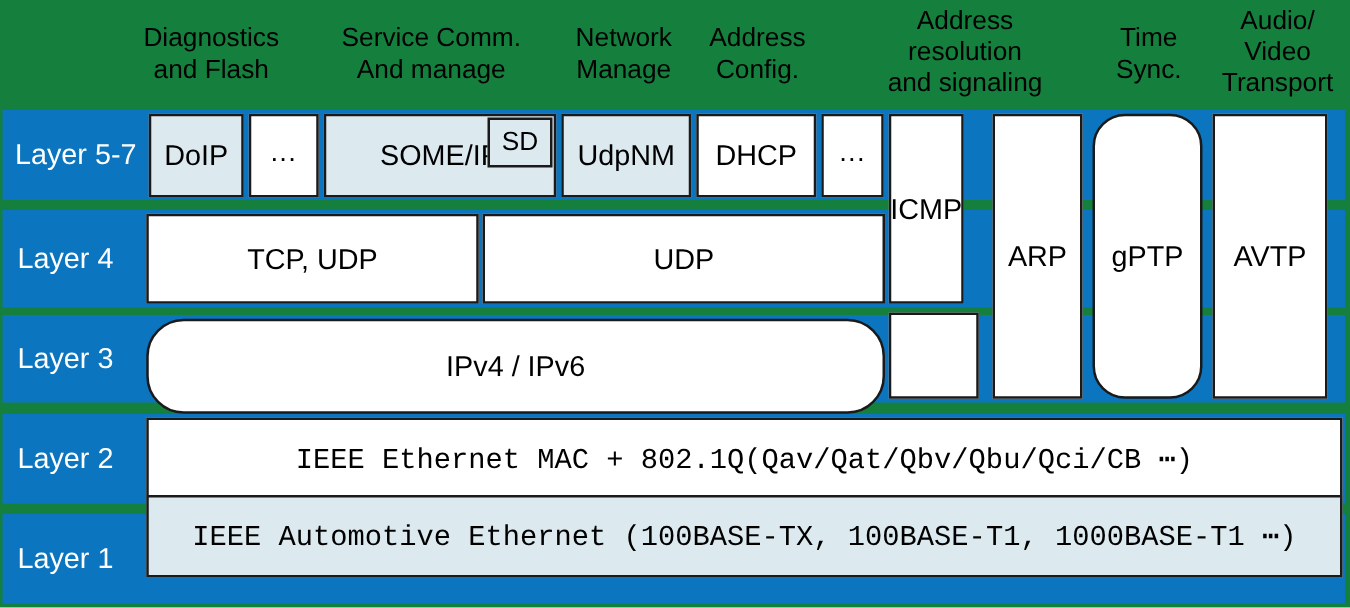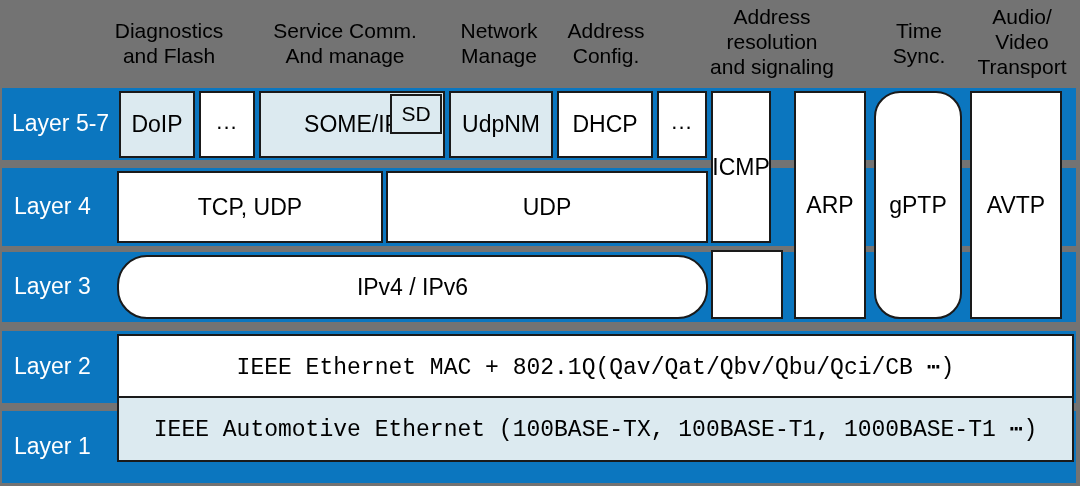--- a/index.html
+++ b/index.html
@@ -7,21 +7,21 @@
     padding: 0;
     background: #ffffff;
   }
   body {
     font-family: "Liberation Sans", sans-serif;
   }
   #stage {
     position: relative;
     width: 1080px;
     height: 486px;
-    background: #737373;
+    background: #15803d;
     overflow: hidden;
   }
   
   .col-head {
     position: absolute;
     text-align: center;
     font-size: 21px;
     line-height: 25px;
     color: #000000;
     white-space: pre-line;
@@ -130,21 +130,21 @@
   <div class="box" style="left:557px; top:91px; width:96px; height:67px;">DHCP</div>
 
   <div class="box tint" style="left:449px; top:91px; width:104px; height:67px;">UdpNM</div>
 
   <div class="box dots" style="left:657px; top:91px; width:50px; height:67px;">...</div>
 
   <div class="box" style="left:117px; top:171px; width:266px; height:72px;">TCP, UDP</div>
 
   <div class="box" style="left:386px; top:171px; width:322px; height:72px;">UDP</div>
 
-  <div class="box" style="left:117px; top:255px; width:591px; height:64px;border-radius:30px;">IPv4 / IPv6</div>
+  <div class="box" style="left:117px; top:255px; width:591px; height:76px;border-radius:30px;">IPv4 / IPv6</div>
 
   <div class="box wide-text" style="left:117px; top:334px; width:957px; height:66px;">IEEE Ethernet MAC + 802.1Q(Qav/Qat/Qbv/Qbu/Qci/CB ⋯)</div>
 
   <div class="box tint wide-text" style="left:117px; top:396px; width:957px; height:66px;">IEEE Automotive Ethernet (100BASE-TX, 100BASE-T1, 1000BASE-T1 ⋯)</div>
 
   <div class="box" style="left:711px; top:91px; width:60px; height:152px;">ICMP</div>
 
   <div class="box" style="left:711px; top:250px; width:72px; height:69px;"></div>
 
   <div class="box" style="left:794px; top:91px; width:72px; height:228px;">ARP</div>

